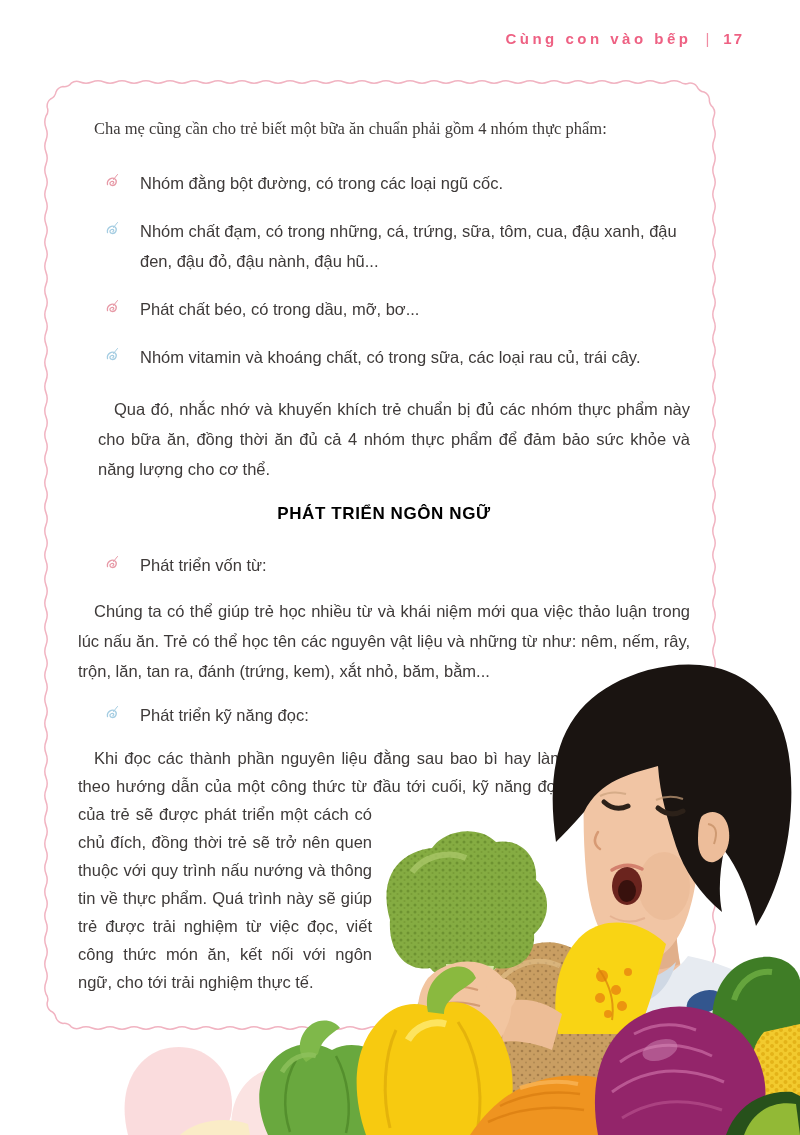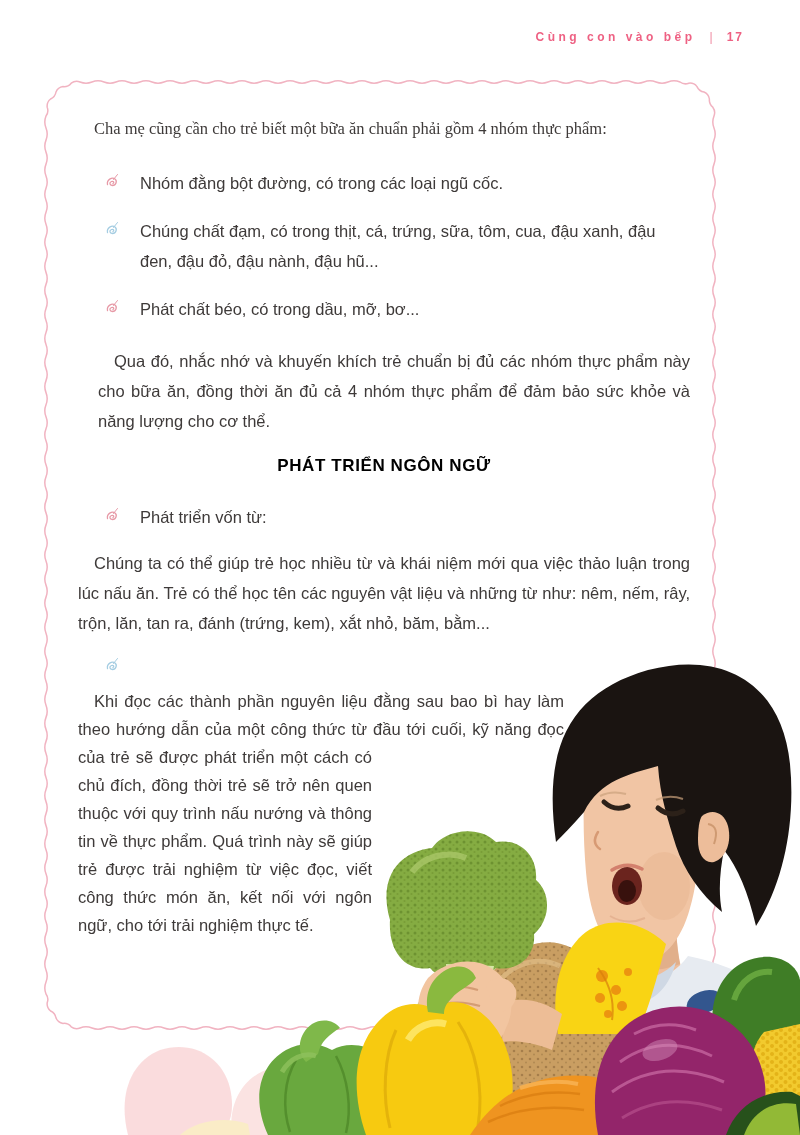--- a/index.html
+++ b/index.html
@@ -1,21 +1,21 @@
 <!DOCTYPE html>
 <html lang="vi"><head>
 <meta charset="utf-8">
 <style>
   html,body{margin:0;padding:0;background:#fff;}
   .page{position:relative;width:800px;height:1135px;background:#ffffff;overflow:hidden;
         font-family:"Liberation Sans","DejaVu Sans",sans-serif;color:#3e3a39;}
 
   
   .header{position:absolute;top:30px;right:56px;display:flex;align-items:baseline;gap:14px;
-          color:#ee6183;font-size:12px;font-weight:bold;z-index:2;}
+          color:#ee6183;font-size:15px;font-weight:bold;z-index:2;}
   .header .title{letter-spacing:3.5px;}
   .header .divider{font-weight:normal;color:#f08ca2;}
   .header .pagenum{letter-spacing:2px;}
 
   
   .border-svg{position:absolute;left:0;top:0;z-index:1;}
   .photo-svg{position:absolute;left:0;top:0;z-index:3;}
 
   
   .content{position:absolute;left:46px;top:82px;width:668px;height:946px;z-index:2;
@@ -67,33 +67,42 @@
       <span>Nhóm đằng bột đường, có trong các loại ngũ cốc.</span>
     </div>
 
     <div class="bullet-row">
       <span class="scribble">
         <svg width="16" height="16" viewBox="0 0 16 16" fill="none" stroke-linecap="round">
           <path d="M13.5 1.5 L9.5 6.5" stroke-width="1" stroke="#a5cde2"></path>
           <path d="M3.5 11.5 C2.5 7 8 3.5 11 6 C13.5 8 12 12.5 8.5 12.5 C5.5 12.5 5 9.5 7.5 8.5 C9.5 7.8 10.5 9.5 9 10.6" stroke-width="1.3" stroke="#a5cde2"></path>
         </svg>
       </span>
-      <span>Chúng chất đạm, có trong thịt, cá, trứng, sữa, tôm, cua, đậu xanh, đậu đen, đậu đỏ, đậu nành, đậu hũ...</span>
+      <span>Nhóm chất đạm, có trong những, cá, trứng, sữa, tôm, cua, đậu xanh, đậu đen, đậu đỏ, đậu nành, đậu hũ...</span>
     </div>
 
     <div class="bullet-row">
       <span class="scribble">
         <svg width="16" height="16" viewBox="0 0 16 16" fill="none" stroke-linecap="round">
           <path d="M13.5 1.5 L9.5 6.5" stroke-width="1" stroke="#e79aa7"></path>
           <path d="M3.5 11.5 C2.5 7 8 3.5 11 6 C13.5 8 12 12.5 8.5 12.5 C5.5 12.5 5 9.5 7.5 8.5 C9.5 7.8 10.5 9.5 9 10.6" stroke-width="1.3" stroke="#e79aa7"></path>
         </svg>
       </span>
       <span>Phát chất béo, có trong dầu, mỡ, bơ...</span>
     </div>
 
+    <div class="bullet-row">
+      <span class="scribble">
+        <svg width="16" height="16" viewBox="0 0 16 16" fill="none" stroke-linecap="round">
+          <path d="M13.5 1.5 L9.5 6.5" stroke-width="1" stroke="#a5cde2"></path>
+          <path d="M3.5 11.5 C2.5 7 8 3.5 11 6 C13.5 8 12 12.5 8.5 12.5 C5.5 12.5 5 9.5 7.5 8.5 C9.5 7.8 10.5 9.5 9 10.6" stroke-width="1.3" stroke="#a5cde2"></path>
+        </svg>
+      </span>
+      <span>Nhóm vitamin và khoáng chất, có trong sữa, các loại rau củ, trái cây.</span>
+    </div>
 
     <p class="summary">Qua đó, nhắc nhớ và khuyến khích trẻ chuẩn bị đủ các nhóm thực phẩm này cho bữa ăn, đồng thời ăn đủ cả 4 nhóm thực phẩm để đảm bảo sức khỏe và năng lượng cho cơ thể.</p>
 
     <h2>PHÁT TRIỂN NGÔN NGỮ</h2>
 
     <div>
       <div class="bullet-row sub-row">
         <span class="scribble">
           <svg width="16" height="16" viewBox="0 0 16 16" fill="none" stroke-linecap="round">
             <path d="M13.5 1.5 L9.5 6.5" stroke-width="1" stroke="#e79aa7"></path>
@@ -108,20 +117,21 @@
     <div class="sub2">
       <div class="shim shim1"></div>
       <div class="shim shim2"></div>
       <div class="bullet-row sub-row">
         <span class="scribble">
           <svg width="16" height="16" viewBox="0 0 16 16" fill="none" stroke-linecap="round">
             <path d="M13.5 1.5 L9.5 6.5" stroke-width="1" stroke="#a5cde2"></path>
             <path d="M3.5 11.5 C2.5 7 8 3.5 11 6 C13.5 8 12 12.5 8.5 12.5 C5.5 12.5 5 9.5 7.5 8.5 C9.5 7.8 10.5 9.5 9 10.6" stroke-width="1.3" stroke="#a5cde2"></path>
           </svg>
         </span>
+        <span>Phát triển kỹ năng đọc:</span>
       </div>
       <p class="sub-body sub-body2">Khi đọc các thành phần nguyên liệu đằng sau bao bì hay làm theo hướng dẫn của một công thức từ đầu tới cuối, kỹ năng đọc của trẻ sẽ được phát triển một cách có chủ đích, đồng thời trẻ sẽ trở nên quen thuộc với quy trình nấu nướng và thông tin về thực phẩm. Quá trình này sẽ giúp trẻ được trải nghiệm từ việc đọc, viết công thức món ăn, kết nối với ngôn ngữ, cho tới trải nghiệm thực tế.</p>
     </div>
   </div>
 
   <svg class="photo-svg" width="800" height="1135" viewBox="0 0 800 1135" role="img" aria-label="Bé trai ngạc nhiên cầm bông cải xanh bên các loại rau củ: ớt chuông xanh, ớt chuông vàng, cà rốt, bí đỏ, bắp cải tím, bắp ngô">
     <defs>
       <pattern id="brocp" width="7" height="7" patternUnits="userSpaceOnUse">
         <circle cx="2" cy="2" r="1.5" fill="#55771f"></circle>
           <circle cx="5.5" cy="5" r="1.1" fill="#6b8d2c"></circle>

